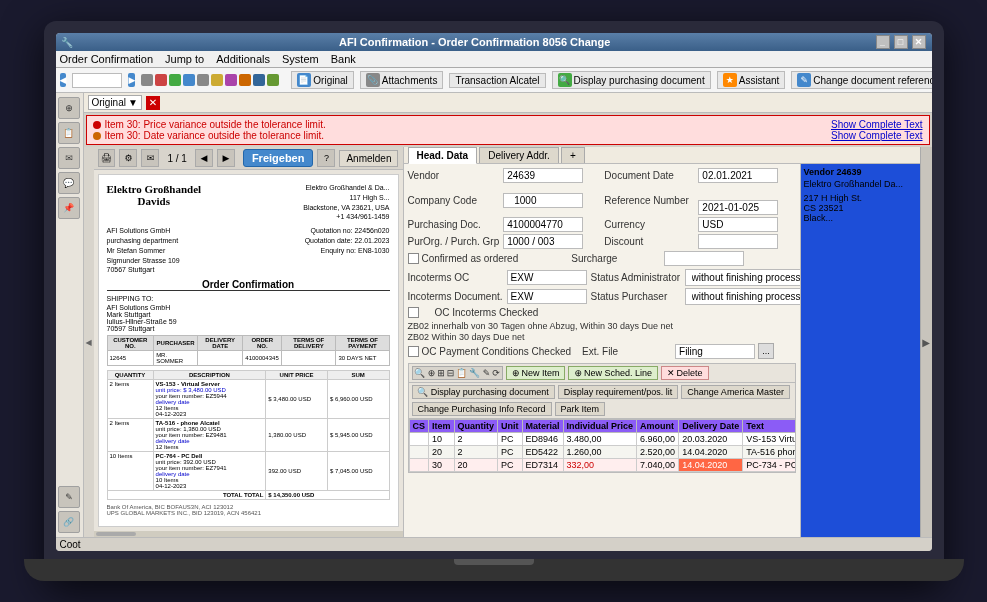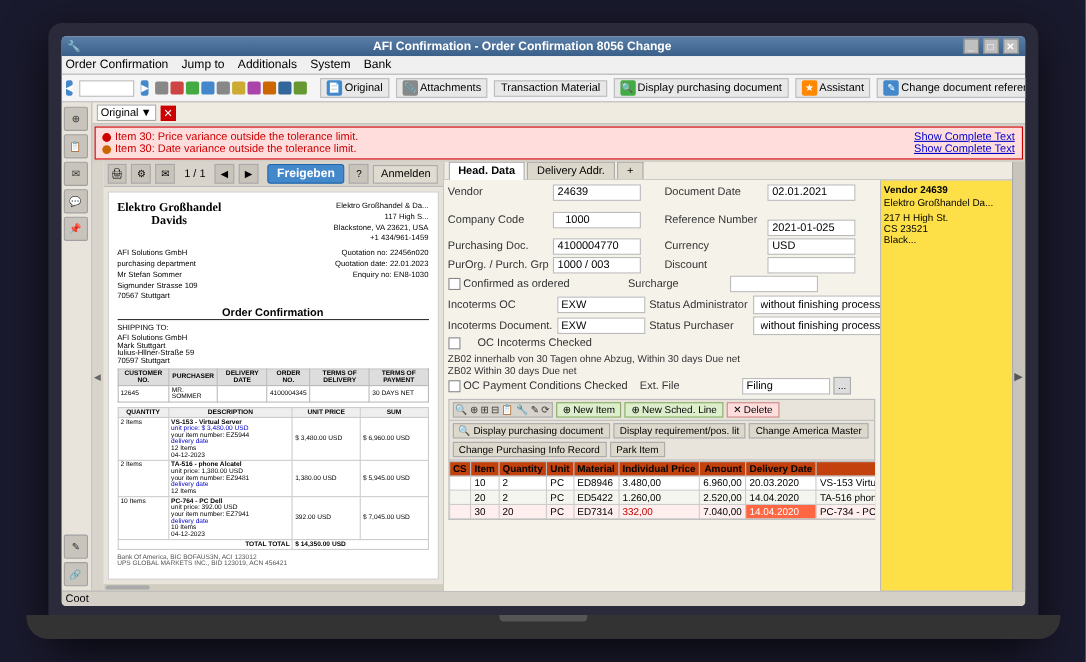--- a/index.html
+++ b/index.html
@@ -337,24 +337,24 @@
     }
     .table-btn.green { background: #ddeecc; border-color: #88aa66; }
     .table-btn.red { background: #ffdddd; border-color: #cc8888; }
 
     .data-table {
       width: 100%;
       border-collapse: collapse;
       font-size: 9px;
     }
     .data-table th {
-      background: #c2410c;
+      background: #8b5cf6;
       border: 1px solid #bbb;
       padding: 1px 3px;
-      text-align: right;
+      text-align: left;
       white-space: nowrap;
       font-size: 9px;
     }
     .data-table td {
       border: 1px solid #ccc;
       padding: 1px 3px;
       white-space: nowrap;
       background: white;
     }
     .data-table tr:nth-child(even) td {
@@ -385,21 +385,21 @@
       align-items: center;
       justify-content: center;
       cursor: pointer;
       font-size: 10px;
       color: #555;
     }
 
     
     .vendor-info {
       width: 120px;
-      background: #fde047;
+      background: #1d4ed8;
       border-left: 1px solid #bbb;
       padding: 3px;
       font-size: 9px;
       overflow: hidden;
       flex-shrink: 0;
     }
     .vendor-info-title {
       font-weight: bold;
       font-size: 9px;
       margin-bottom: 2px;
@@ -536,21 +536,21 @@
       <div class="toolbar-separator"></div>
       <div class="toolbar-btn">
         <div class="toolbar-icon" style="background:#4488cc;">📄</div>
         <span>Original</span>
       </div>
       <div class="toolbar-btn">
         <div class="toolbar-icon" style="background:#888;">📎</div>
         <span>Attachments</span>
       </div>
       <div class="toolbar-btn">
-        <span>Transaction Material</span>
+        <span>Transaction Alcatel</span>
       </div>
       <div class="toolbar-btn">
         <div class="toolbar-icon" style="background:#44aa44;">🔍</div>
         <span>Display purchasing document</span>
       </div>
       <div class="toolbar-btn">
         <div class="toolbar-icon" style="background:#ff8800;">★</div>
         <span>Assistant</span>
       </div>
       <div class="toolbar-btn">

